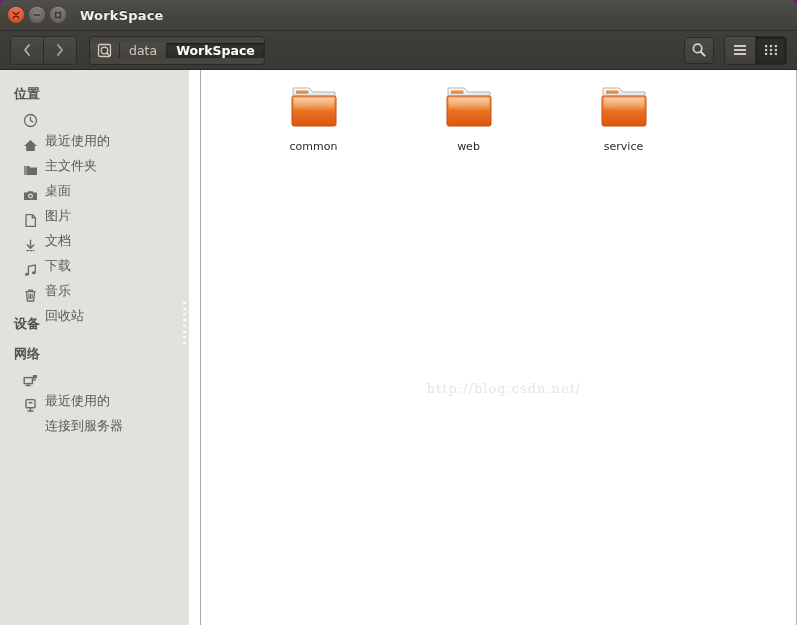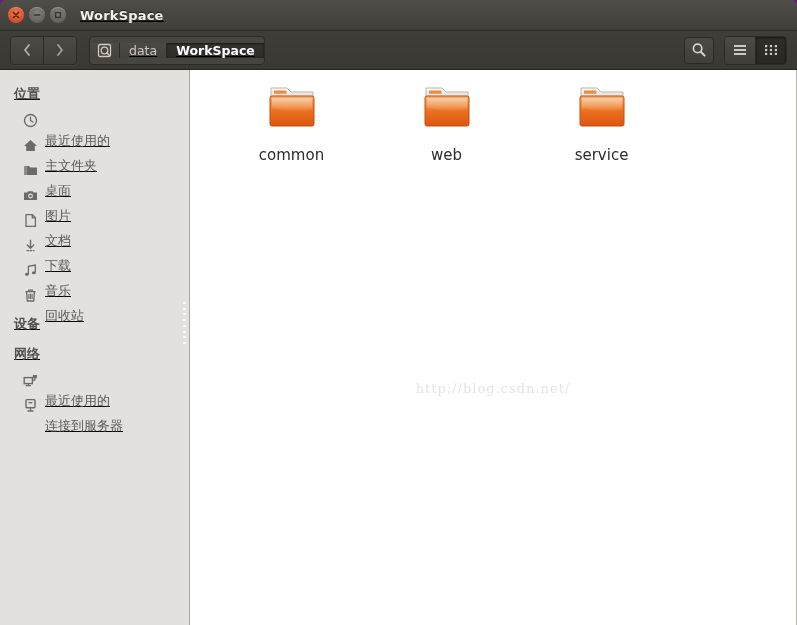--- a/index.html
+++ b/index.html
@@ -10,21 +10,20 @@
   body {
     font-family: "DejaVu Sans", "Liberation Sans", sans-serif;
   }
   #window {
     position: relative;
     width: 797px;
     height: 625px;
     overflow: hidden;
     background: #701a75;
     box-sizing: border-box;
-    text-decoration: underline;
   }
 
   
   #titlebar {
     position: relative;
     height: 30px;
     background: linear-gradient(to bottom, #504e4a 0%, #48463f 45%, #413f3a 100%);
     border-top-left-radius: 6px;
     border-top-right-radius: 6px;
     border-bottom: 1px solid #2e2d2a;
@@ -154,20 +153,21 @@
   .viewbtn.active {
     background: linear-gradient(to bottom, #2f2e2b 0%, #292825 100%);
     box-shadow: inset 0 1px 3px rgba(0,0,0,0.6);
   }
 
   
   #body {
     display: flex;
     height: 555px;
     background: #ffffff;
+    gap: 11px;
   }
 
   
   #sidebar {
     width: 189px;
     min-width: 189px;
     background: #e3e1de;
     padding-top: 8px;
     box-sizing: border-box;
     position: relative;
@@ -241,22 +241,22 @@
   .fitem {
     width: 155px;
     display: flex;
     flex-direction: column;
     align-items: center;
     padding-top: 4px;
   }
   .fico { width: 60px; height: 52px; }
   .fico svg { display: block; }
   .flabel {
-    margin-top: 12px;
-    font-size: 15px;
+    margin-top: 6px;
+    font-size: 11px;
     color: #2b2b2b;
     font-family: "DejaVu Sans", "Liberation Sans", sans-serif;
   }
 
   #watermark {
     position: absolute;
     left: 0; right: 0;
     top: 311px;
     text-align: center;
     color: #e6e4e2;

